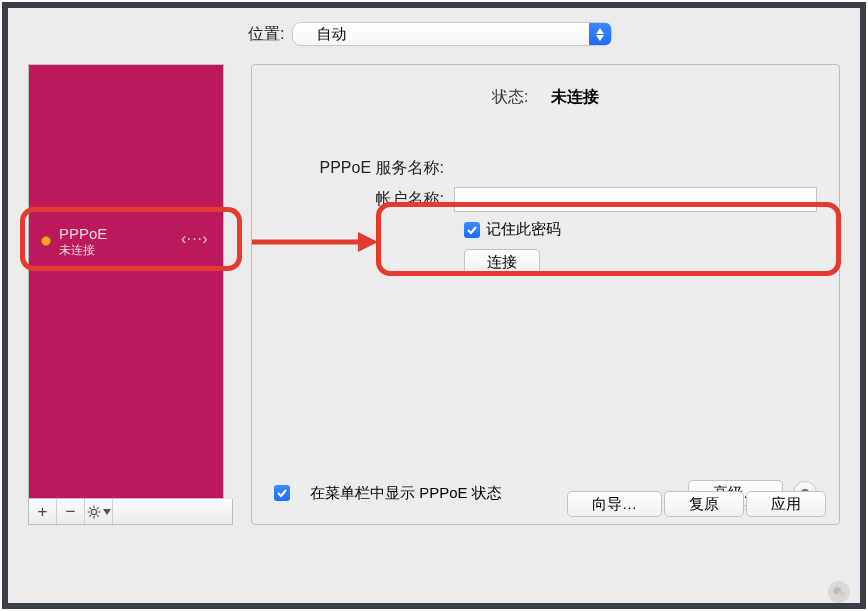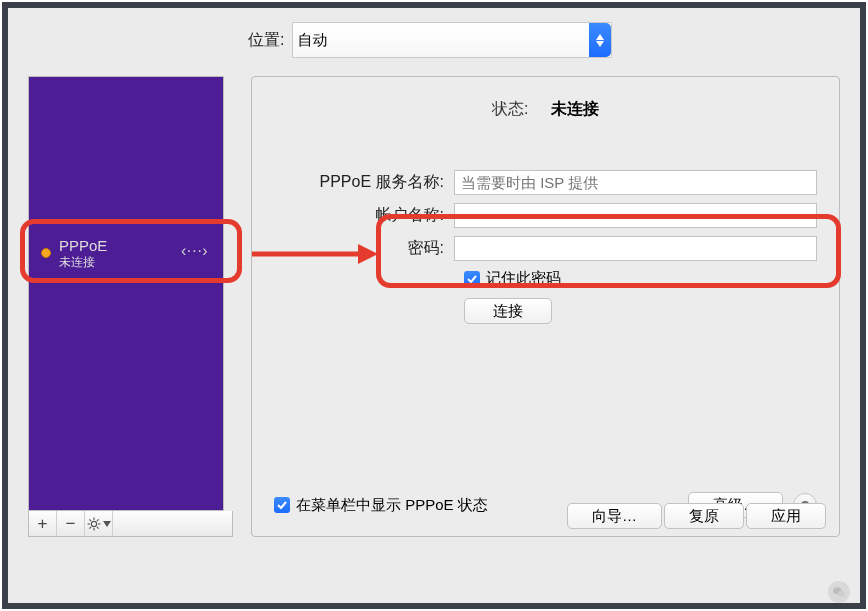--- a/index.html
+++ b/index.html
@@ -1,47 +1,47 @@
 <!DOCTYPE html>
 <html><head>
 <meta charset="utf-8">
 <style>
   * { box-sizing: border-box; font-family: -apple-system, "Helvetica Neue", Arial, sans-serif; }
   body { margin:0; background:#fff; width:868px; height:611px; position:relative; overflow:hidden;}
   .frame { position:absolute; left:2px; top:2px; right:2px; bottom:2px; border:6px solid #3b3f47; background:#ebebeb; }
   .inner { padding:14px 20px 18px 20px; }
   .loc-row { display:flex; align-items:center; gap:8px; margin-left:200px; margin-bottom:18px;}
   .loc-label { font-size:16px; color:#222;margin-left:20px; }
-  .select { flex:0 0 320px; height:36px; background:linear-gradient(#fff,#f7f7f7); border:1px solid #c9c9c9; border-radius:1px; display:flex; align-items:center; padding:0 4px; position:relative; font-size:15px;}
+  .select { flex:0 0 320px; height:24px; background:linear-gradient(#fff,#f7f7f7); border:1px solid #c9c9c9; border-radius:9px; display:flex; align-items:center; padding:0 23px; position:relative; font-size:15px;}
   .select .arrows { position:absolute; right:0; top:0; width:22px; height:100%; background:linear-gradient(#3a8bff,#1e6cff); border-radius:0 5px 5px 0; display:flex; flex-direction:column; align-items:center; justify-content:center; gap:1px;}
   .select .arrows svg { display:block; }
   .columns { display:flex; gap:18px; }
   .sidebar-wrap { position:relative; width:205px; }
-  .sidebar { width:196px; height:435px; background:#4c1d95; border:1px solid #bcbcbc; position:relative;}
+  .sidebar { width:196px; height:435px; background:#be185d; border:1px solid #bcbcbc; position:relative;}
   .foot { height:26px; border:1px solid #bcbcbc; border-top:none; background:linear-gradient(#fdfdfd,#eaeaea); display:flex; align-items:center;}
   .footbtn { width:28px; height:100%; border-right:1px solid #d0d0d0; display:flex; align-items:center; justify-content:center; font-size:17px; color:#444;}
   .gear { display:flex; align-items:center; gap:2px;}
   .hl-box { position:absolute; border:5px solid #e53b2e; border-radius:14px; pointer-events:none;}
   .hl-side { left:-8px; top:143px; width:222px; height:64px; }
   .hl-fields { left:348px; top:138px; width:465px; height:74px; }
   .arrow { position:absolute; left:222px; top:166px; }
   .panel { flex:1; height:461px; background:#ececec; border:1px solid #bcbcbc; border-radius:4px; padding:22px 22px 16px 22px; position:relative;}
   .status-row { text-align:center; font-size:16px; margin-bottom:50px;}
   .status-label { color:#333; }
   .status-val { font-weight:600; margin-left:18px;}
   .frow { display:flex; align-items:center; margin-bottom:8px; }
   .flab { width:180px; text-align:right; padding-right:10px; font-size:16px; color:#222;}
   .finput { flex:1; height:25px; border:1px solid #c3c3c3; background:#fff; font-size:15px; padding:0 6px; color:#888;}
   .checkrow { display:flex; align-items:center; margin-left:190px; margin-top:6px; font-size:15px; gap:6px;text-align:right;}
   .chk { width:16px; height:16px; border-radius:3px; background:linear-gradient(#3a8bff,#1e6cff); display:flex; align-items:center; justify-content:center;}
   .chk svg { display:block;}
   .btn { background:linear-gradient(#ffffff,#f0f0f0); border:1px solid #c2c2c2; border-radius:5px; height:26px; display:inline-flex; align-items:center; justify-content:center; font-size:15px; padding:0 24px;}
   .connect-row { margin-left:190px; margin-top:10px;}
   .bottom-opts { position:absolute; left:22px; right:22px; bottom:18px; display:flex; align-items:center; justify-content:space-between;}
-  .menustatus { display:flex; align-items:center; gap:6px; font-size:15px;}
+  .menustatus { display:flex; align-items:center; gap:20px; font-size:15px;}
   .help { width:24px; height:24px; border-radius:50%; background:linear-gradient(#fafafa,#e6e6e6); border:1px solid #c6c6c6; color:#6a6a6a; display:flex; align-items:center; justify-content:center; font-size:15px; font-weight:600; margin-left:10px;}
   .bottom-buttons { position:absolute; right:34px; bottom:26px; display:flex; gap:2px;}
   .sidebar-item { position:absolute; left:6px; right:6px; top:156px; height:40px; display:flex; align-items:center; padding:0 8px 0 6px; gap:8px;}
   .dot { width:10px; height:10px; border-radius:50%; background:#f5a623; border:1px solid #c27c00;}
   .si-text { flex:1; line-height:1.2;}
   .si-title { font-size:15px; color:#dedede;}
   .si-sub { font-size:12px; color:#dedede;}
   .si-icon { color:#c8c8c8; }
   .watermark { position:absolute; right:18px; bottom:8px; display:flex; align-items:center; gap:6px; color:#9a9a9a; font-size:17px; pointer-events:none;}
   .wm-ico { width:22px; height:22px; border-radius:50%; background:#d9d9d9; display:flex; align-items:center; justify-content:center;}
@@ -113,41 +113,36 @@
       </div>
 
       <div class="panel">
         <div class="status-row">
           <span class="status-label">状态:</span>
           <span class="status-val">未连接</span>
         </div>
 
         <div class="frow">
           <div class="flab">PPPoE 服务名称:</div>
-          <input class="finput" placeholder="当需要时由 ISP 提供" style="">
         </div>
         <div class="frow">
           <div class="flab">帐户名称:</div>
           <input class="finput" style="">
-        </div>
-        <div class="frow">
-          <div class="flab">密码:</div>
-          <input class="finput" type="password" style="">
         </div>
 
         <div class="checkrow">
           <span class="chk">
             <svg width="10" height="10" viewBox="0 0 10 10">
                 <polyline points="1,5 4,8 9,2" fill="none" stroke="#fff" stroke-width="2"></polyline>
               </svg>
           </span>
           <span>记住此密码</span>
         </div>
         <div class="connect-row">
-          <div class="btn" style="padding:0 28px;">
+          <div class="btn" style="padding:0 22px;">
               <span>连接</span>
             </div>
         </div>
 
         <div class="bottom-opts">
           <div class="menustatus">
             <span class="chk">
               <svg width="10" height="10" viewBox="0 0 10 10">
                   <polyline points="1,5 4,8 9,2" fill="none" stroke="#fff" stroke-width="2"></polyline>
                 </svg>

